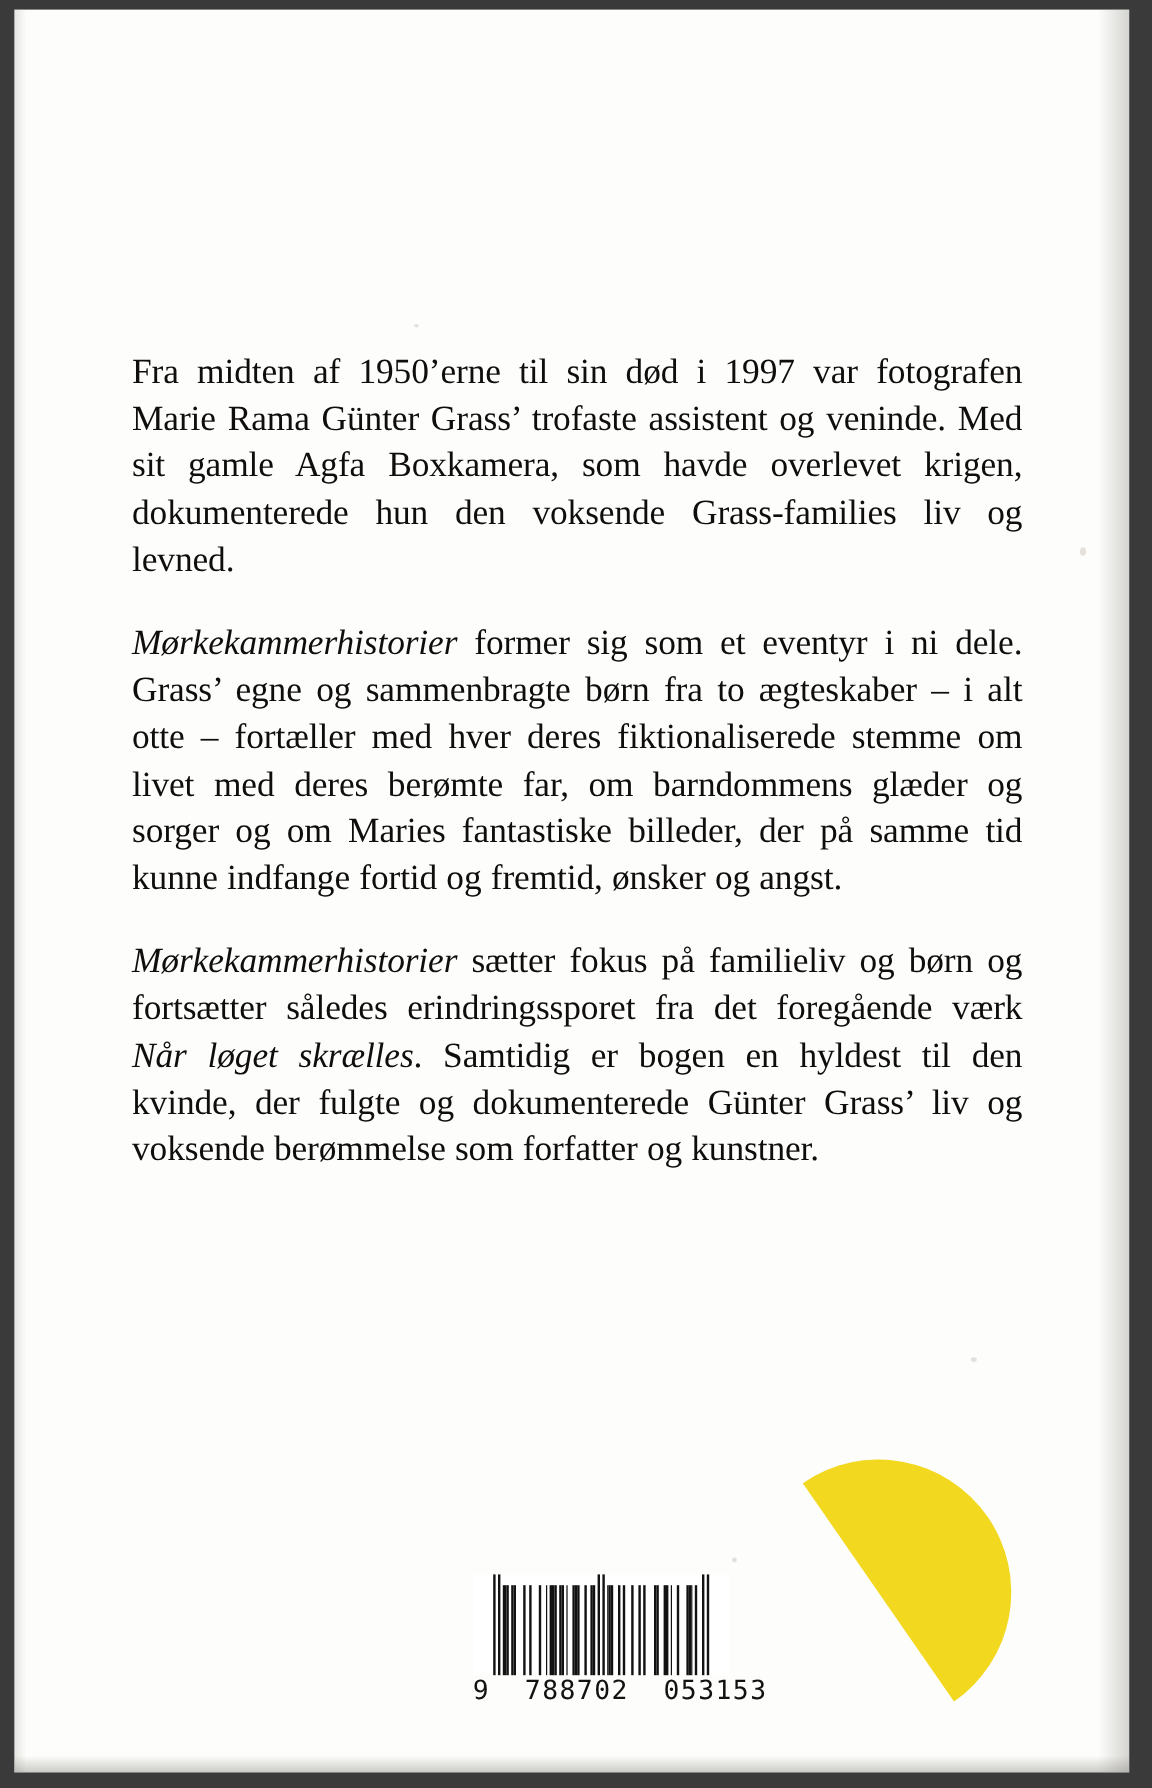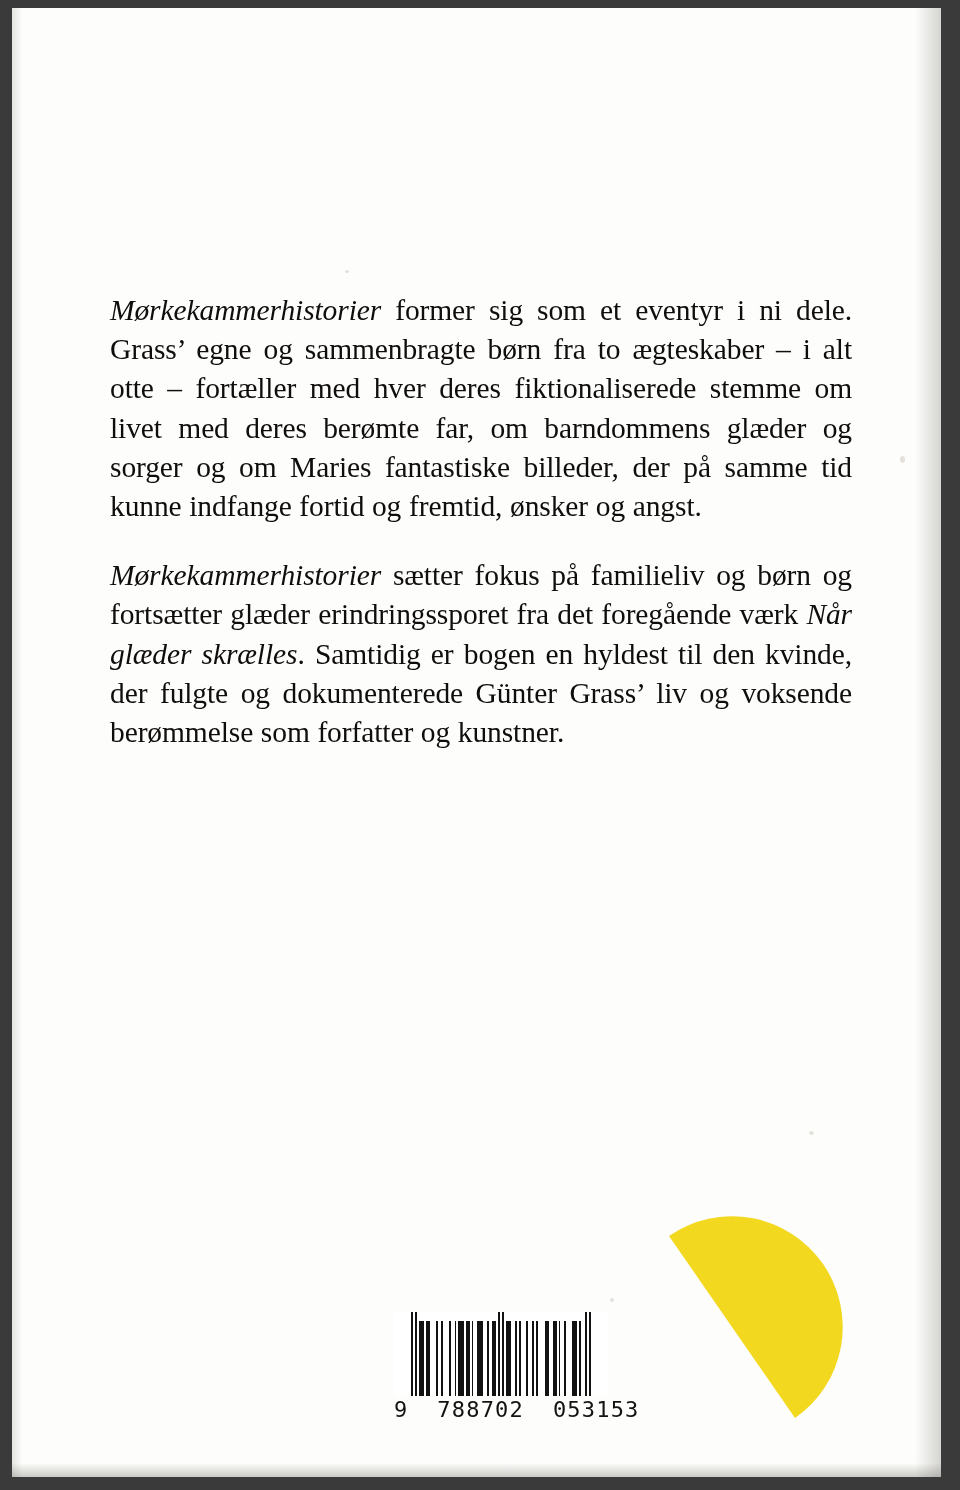--- a/index.html
+++ b/index.html
@@ -134,24 +134,25 @@
 </style>
 </head>
 <body>
 
 <div id="scan-bed">
 
   <div id="book-cover">
 
     <div id="blurb">
 
+      <p class="para"><span>Fra midten af 1950’erne til sin død i 1997 var fotografen Marie Rama Günter Grass’ trofaste assistent og veninde.  Med sit gamle Agfa Boxkamera, som havde overlevet krigen, dokumenterede hun den voksende Grass-families liv og levned.</span></p>
 
       <p class="para"><span class="title-italic">Mørkekammerhistorier</span><span> former sig som et eventyr i ni dele. Grass’ egne og sammenbragte børn fra to ægteskaber – i alt otte – fortæller med hver deres fiktionaliserede stemme om livet med deres berømte far, om barndommens glæder og sorger og om Maries fantastiske billeder, der på samme tid kunne indfange fortid og fremtid, ønsker og angst.</span></p>
 
-      <p class="para"><span class="title-italic">Mørkekammerhistorier</span><span> sætter fokus på familieliv og børn og fortsætter glæder erindringssporet fra det foregående værk </span><span class="title-italic">Når glæder skrælles</span><span>. Samtidig er bogen en hyldest til den kvinde, der fulgte og dokumenterede Günter Grass’ liv og voksende berømmelse som forfatter og kunstner.</span></p>
+      <p class="para"><span class="title-italic">Mørkekammerhistorier</span><span> sætter fokus på familieliv og børn og fortsætter således erindringssporet fra det foregående værk </span><span class="title-italic">Når løget skrælles</span><span>. Samtidig er bogen en hyldest til den kvinde, der fulgte og dokumenterede Günter Grass’ liv og voksende berømmelse som forfatter og kunstner.</span></p>
 
     </div>
 
     <svg id="yellow-emblem" viewBox="0 0 240 250" xmlns="http://www.w3.org/2000/svg">
       <path id="emblem-path" d="M 27 48 A 110.6 110.6 0 1 1 153 230 Z" fill="#f2d81f"></path>
     </svg>
 
     <div id="barcode-block">
       <div id="barcode-bars">
           <span class="gap" style="width: 17.0442px;"></span>

